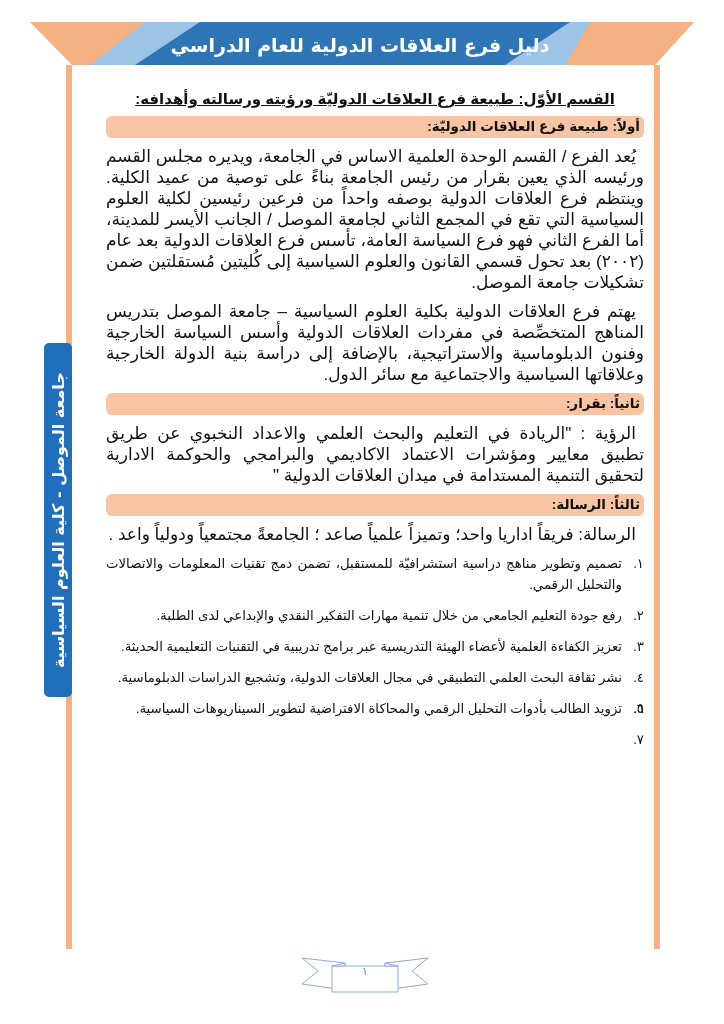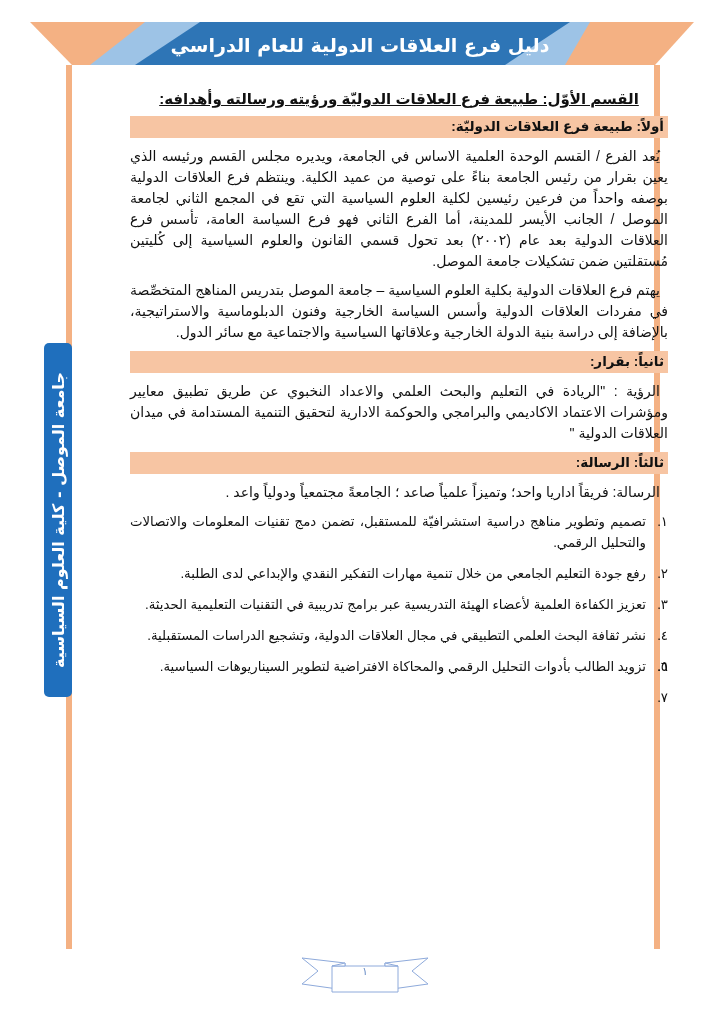--- a/index.html
+++ b/index.html
@@ -20,30 +20,30 @@
   .side-label {
     position: absolute; left: 44px; top: 343px; width: 28px; height: 354px;
     background: #1f6fbd; border-radius: 5px;
   }
   .side-label span {
     position: absolute; left: 50%; top: 50%; white-space: nowrap;
     transform: translate(-50%, -50%) rotate(-90deg);
     color: #fff; font-size: 16px; font-weight: bold;
     font-family: "DejaVu Sans", sans-serif;
   }
-  .content { position: absolute; left: 106px; top: 85px; width: 538px; direction: rtl; text-align: justify; margin-left: 24px; }
+  .content { position: absolute; left: 106px; top: 85px; width: 538px; direction: rtl; text-align: justify; }
   .main-title {
     text-align: center; font-weight: bold; font-size: 15px; text-decoration: underline;
     margin: 5px 0 8px 0;
   }
   .section-band {
     background: #f7c5a3; font-weight: bold; font-size: 13.5px; padding: 2px 4px; margin: 0 0 8px 0;
-    height: 18px; line-height: 18px;
+    height: 18px; line-height: 18px; border-radius: 6px;
   }
-  p.para { font-size: 14px; line-height: 21px; margin: 0 0 8px 0; text-indent: 8px; }
+  p.para { font-size: 17px; line-height: 21px; margin: 0 0 8px 0; text-indent: 8px; }
   ol.goals { list-style: none; padding: 0; margin: 0; }
   ol.goals li { position: relative; font-size: 13.3px; line-height: 21px; margin: 0 0 10px 0; padding-right: 22px; }
   ol.goals li .num { position: absolute; right: 0; top: 0; }
   .footer-ribbon { position: absolute; left: 300px; top: 955px; width: 130px; height: 40px; }
   .page-num { position: absolute; left: 335px; top: 965px; width: 60px; text-align: center; font-size: 11px; color: #6c8fc7; }
 </style>
 </head>
 <body>
 
 <div class="banner">
@@ -75,21 +75,21 @@
   <div class="section-band">ثانياً: بقرار:</div>
   <p class="para">الرؤية : "الريادة في التعليم والبحث العلمي والاعداد النخبوي عن طريق تطبيق معايير ومؤشرات الاعتماد الاكاديمي والبرامجي والحوكمة الادارية لتحقيق التنمية المستدامة في ميدان العلاقات الدولية "</p>
 
   <div class="section-band">ثالثاً: الرسالة:</div>
   <p class="para">الرسالة: فريقاً اداريا واحد؛ وتميزاً علمياً صاعد ؛ الجامعةً مجتمعياً ودولياً واعد .</p>
 
   <ol class="goals">
     <li><span class="num">١.</span><span>تصميم وتطوير مناهج دراسية استشرافيّة للمستقبل، تضمن دمج تقنيات المعلومات والاتصالات والتحليل الرقمي.</span></li>
     <li><span class="num">٢.</span><span>رفع جودة التعليم الجامعي من خلال تنمية مهارات التفكير النقدي والإبداعي لدى الطلبة.</span></li>
     <li><span class="num">٣.</span><span>تعزيز الكفاءة العلمية لأعضاء الهيئة التدريسية عبر برامج تدريبية في التقنيات التعليمية الحديثة.</span></li>
-    <li><span class="num">٤.</span><span>نشر ثقافة البحث العلمي التطبيقي في مجال العلاقات الدولية، وتشجيع الدراسات المستقبلية.</span></li>
+    <li><span class="num">٤.</span><span>نشر ثقافة البحث العلمي التطبيقي في مجال العلاقات الدولية، وتشجيع الدراسات الدبلوماسية.</span></li>
     <li><span class="num">٥.</span></li>
     <li><span class="num">٦.</span><span>تزويد الطالب بأدوات التحليل الرقمي والمحاكاة الافتراضية لتطوير السيناريوهات السياسية.</span></li>
     <li><span class="num">٧.</span></li>
   </ol>
 </div>
 
 <svg class="footer-ribbon" width="130" height="40" viewBox="0 0 130 40">
   <g fill="#ffffff" stroke="#8eaadb" stroke-width="1">
     <polygon points="2,3 45,8 45,35 2,29 18,16"></polygon>
     <polygon points="128,3 85,8 85,35 128,29 112,16"></polygon>

